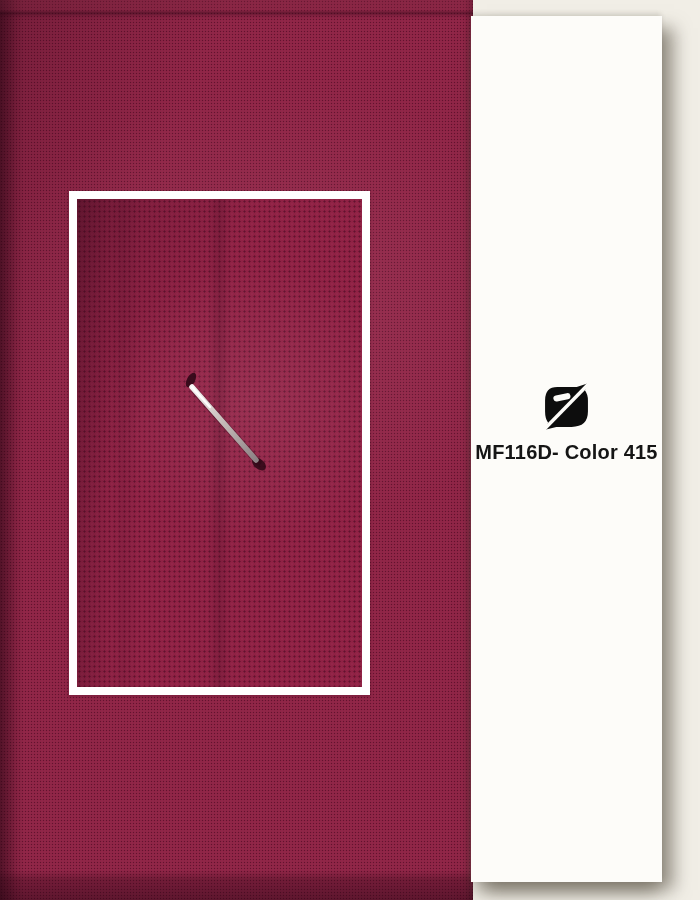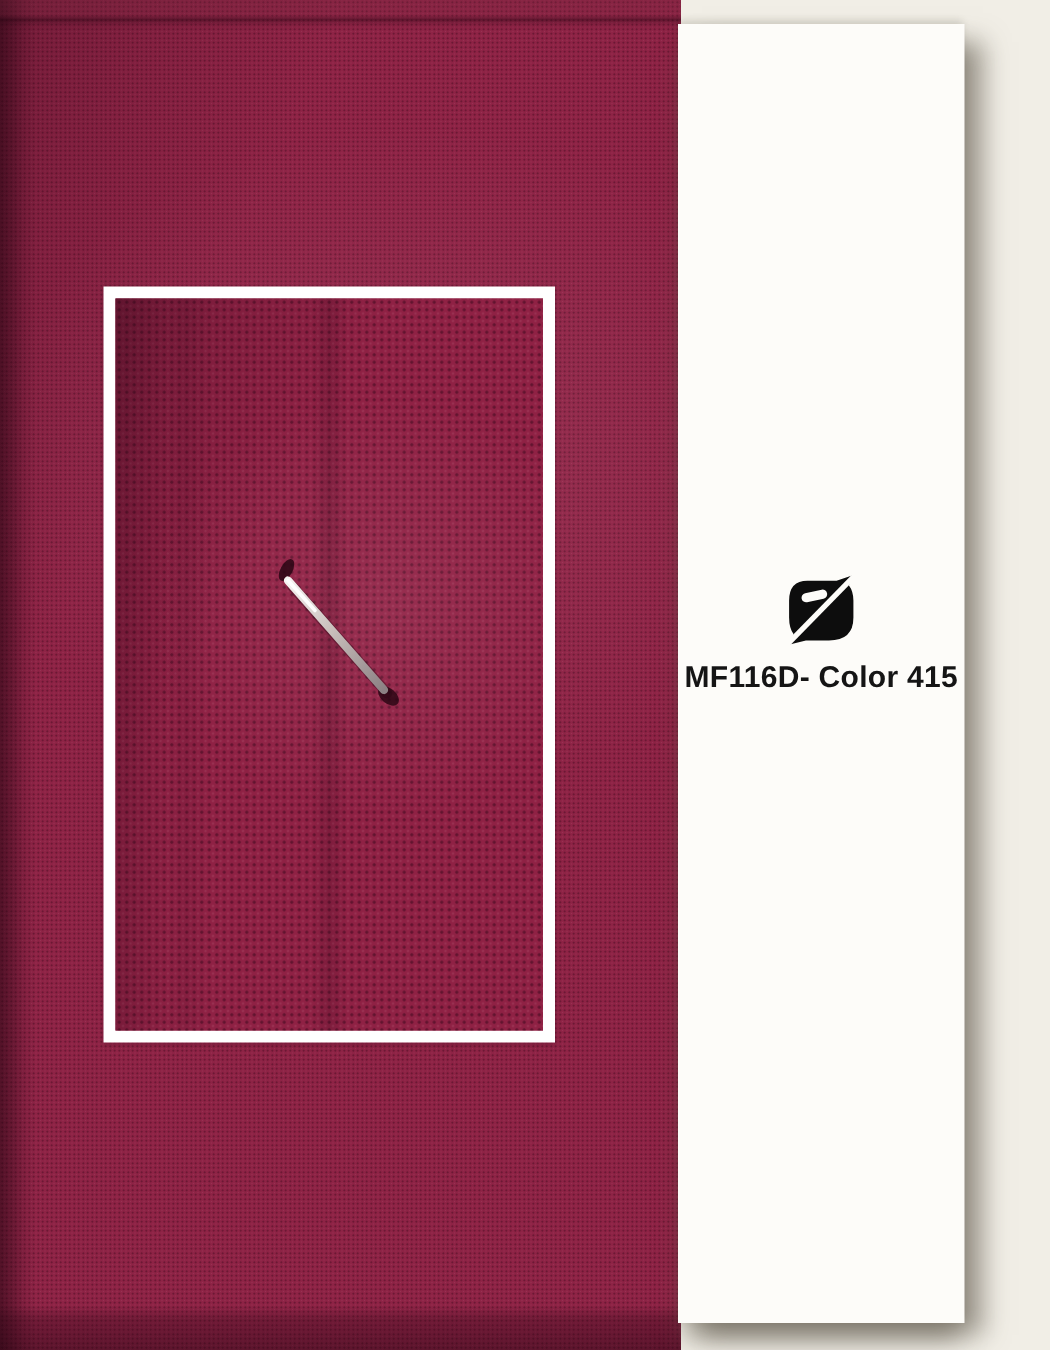--- a/index.html
+++ b/index.html
@@ -76,21 +76,21 @@
       
       linear-gradient(to right, rgba(0,0,0,0) 12%, rgba(45,7,24,0.10) 16%, rgba(0,0,0,0) 22%),
       
       radial-gradient(ellipse 220px 200px at 62% 42%, rgba(255,214,228,0.08), rgba(0,0,0,0) 70%);
   }
   .pin-layer { position: absolute; inset: 0; }
 
   
   .info-panel {
     position: absolute;
-    left: 454px; top: 0;
+    left: 473px; top: 0;
     width: 222px; height: 900px;
     background: #f1eee6;
   }
   .brand-card {
     position: absolute;
     left: -2px; top: 16px;
     width: 191px; height: 866px;
     background: #fdfcf9;
     box-shadow:
       14px 10px 16px -2px rgba(92,86,72,0.55),

